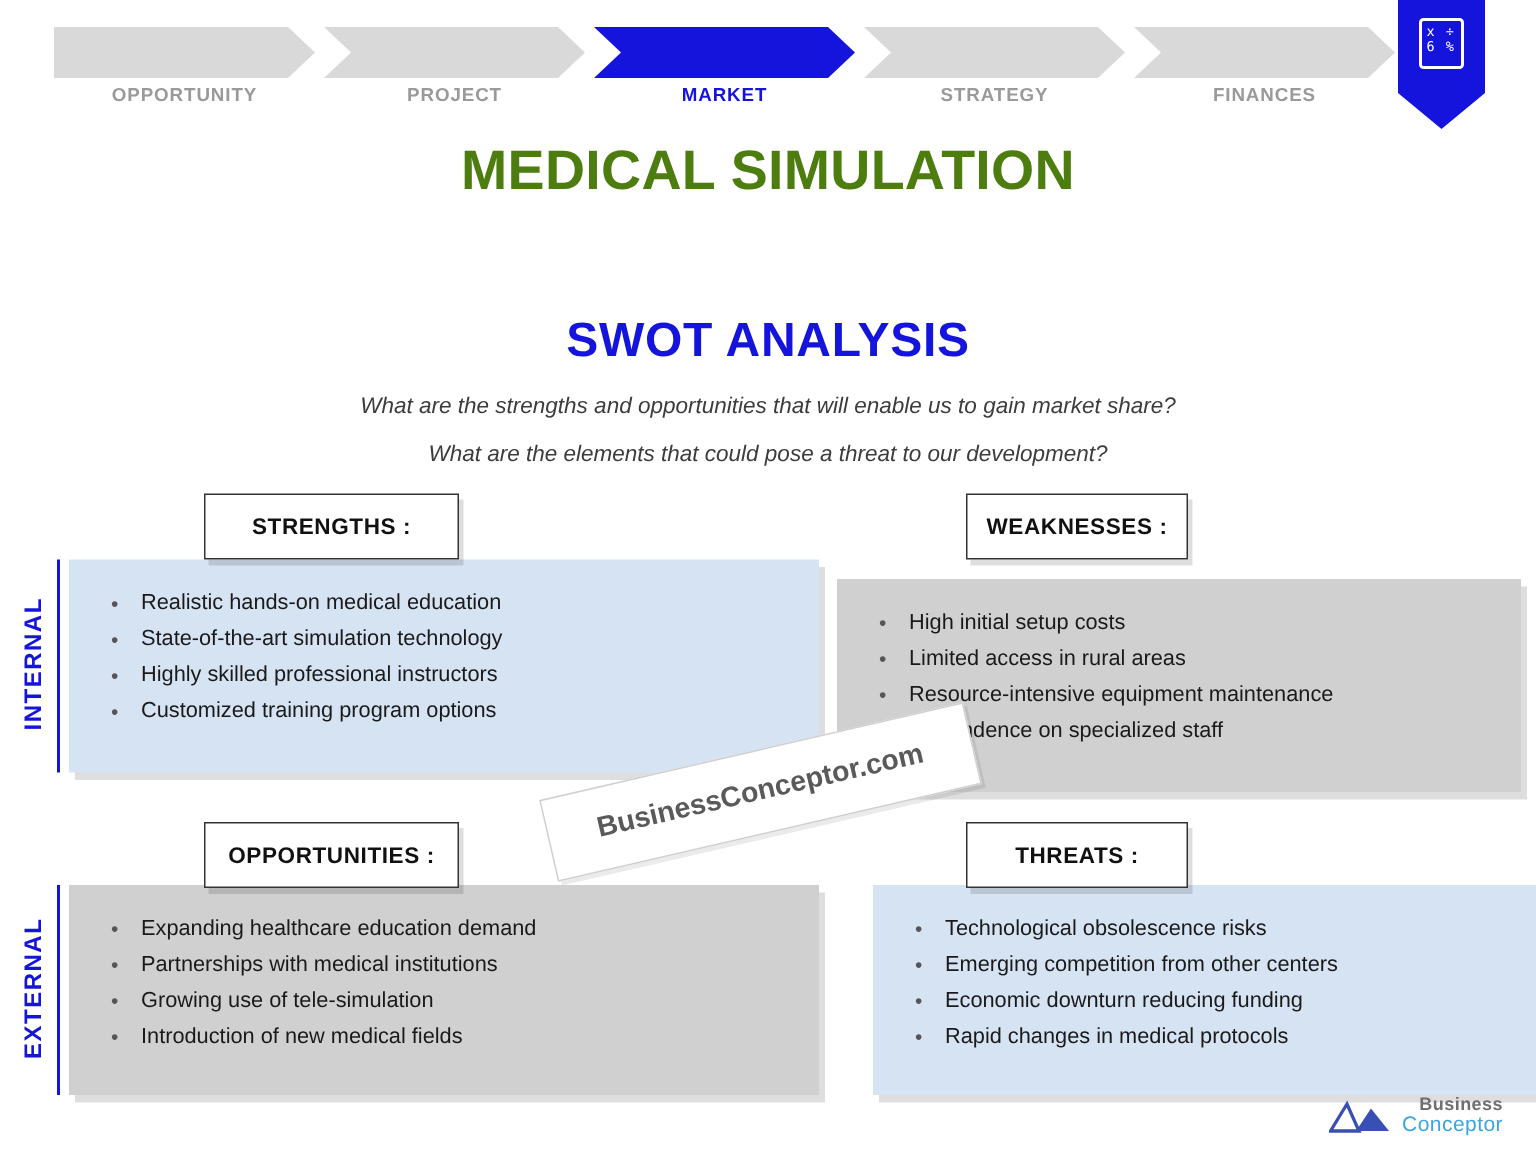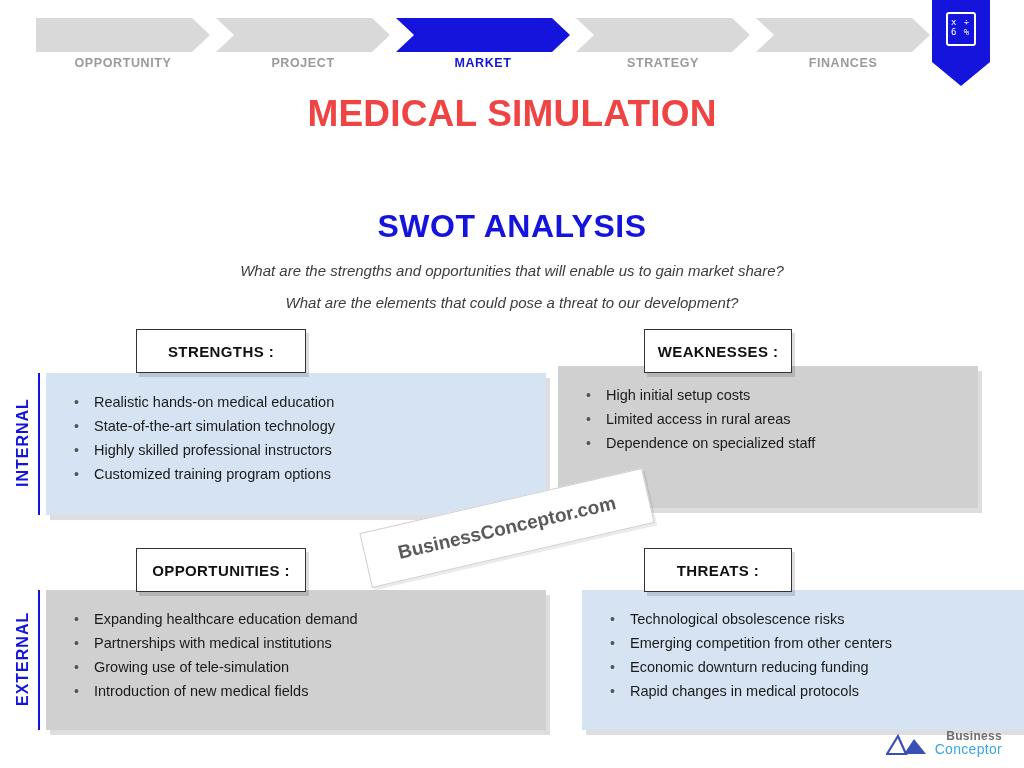--- a/index.html
+++ b/index.html
@@ -82,21 +82,21 @@
     letter-spacing: 1px;
   }
 
   
   .title {
     position: absolute;
     top: 88px;
     left: 0;
     width: 1024px;
     text-align: center;
-    color: #ef4444;
+    color: #4d7c0f;
     font-size: 37px;
     font-weight: bold;
     line-height: 52px;
     letter-spacing: 0.2px;
   }
   .subtitle {
     position: absolute;
     top: 208px;
     left: 0;
     width: 1024px;
@@ -143,21 +143,21 @@
   
   .quad {
     position: absolute;
     padding: 18px 20px 14px 20px;
     box-shadow: 4px 5px 0 rgba(0,0,0,0.13);
   }
   .quad.blue { background: #d6e3f3; }
   .quad.grey { background: #d0d0d0; }
 
   .q-str  { left: 46px;  top: 373px; width: 500px; height: 142px; }
-  .q-wea  { left: 558px; top: 366px; width: 420px; height: 142px; }
+  .q-wea  { left: 558px; top: 386px; width: 456px; height: 142px; }
   .q-opp  { left: 46px;  top: 590px; width: 500px; height: 140px; }
   .q-thr  { left: 558px; top: 590px; width: 456px; height: 140px; margin-left: 24px; }
 
   .quad ul { list-style: none; margin: 0; padding: 0; }
   .quad li {
     position: relative;
     padding-left: 28px;
     font-size: 14.5px;
     color: #1a1a1a;
     line-height: 23.5px;
@@ -291,20 +291,21 @@
     <li>State-of-the-art simulation technology</li>
     <li>Highly skilled professional instructors</li>
     <li>Customized training program options</li>
   </ul>
 </div>
 
 <div class="quad grey q-wea">
   <ul>
     <li>High initial setup costs</li>
     <li>Limited access in rural areas</li>
+    <li>Resource-intensive equipment maintenance</li>
     <li>Dependence on specialized staff</li>
   </ul>
 </div>
 
 <div class="quad grey q-opp">
   <ul>
     <li>Expanding healthcare education demand</li>
     <li>Partnerships with medical institutions</li>
     <li>Growing use of tele-simulation</li>
     <li>Introduction of new medical fields</li>

